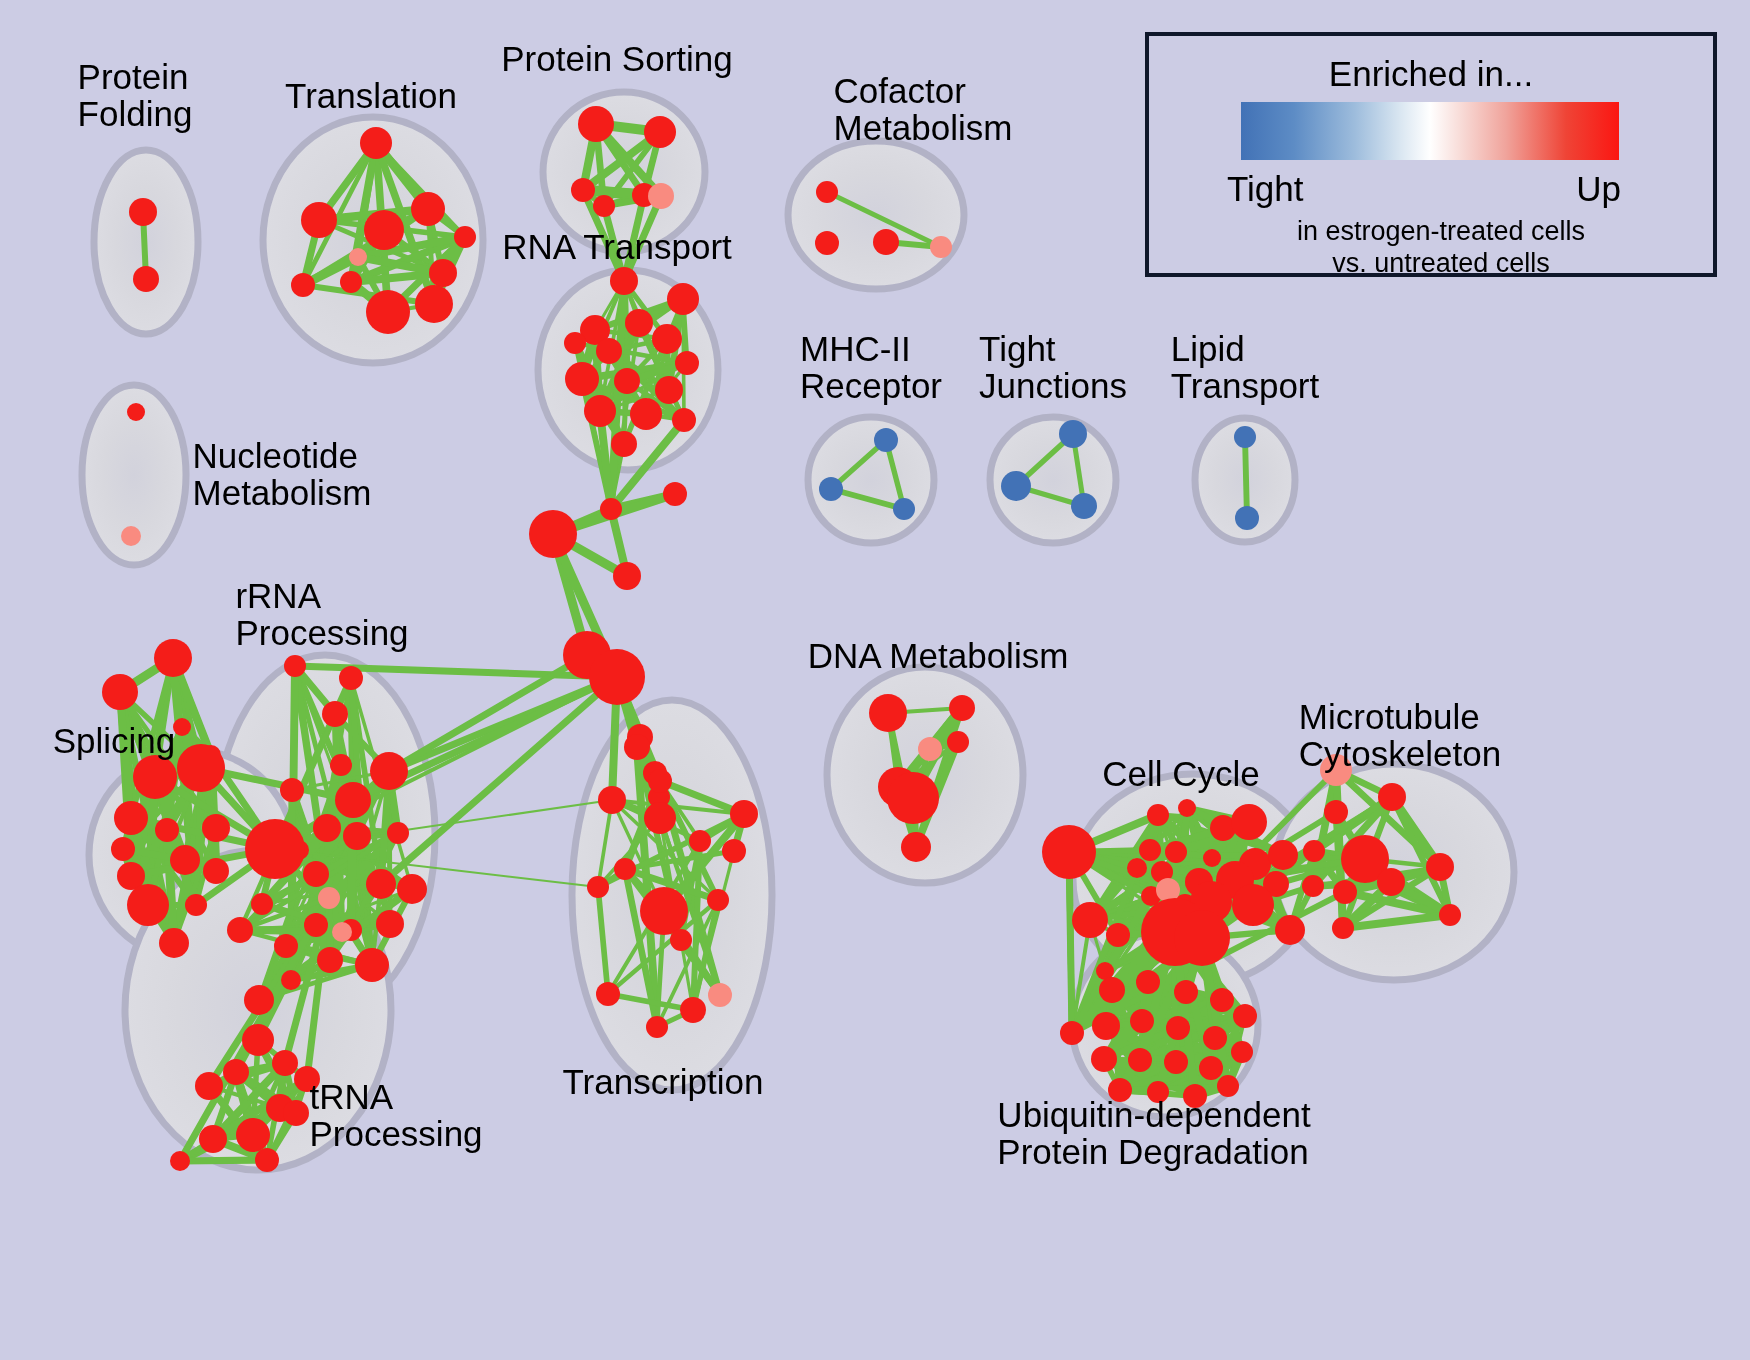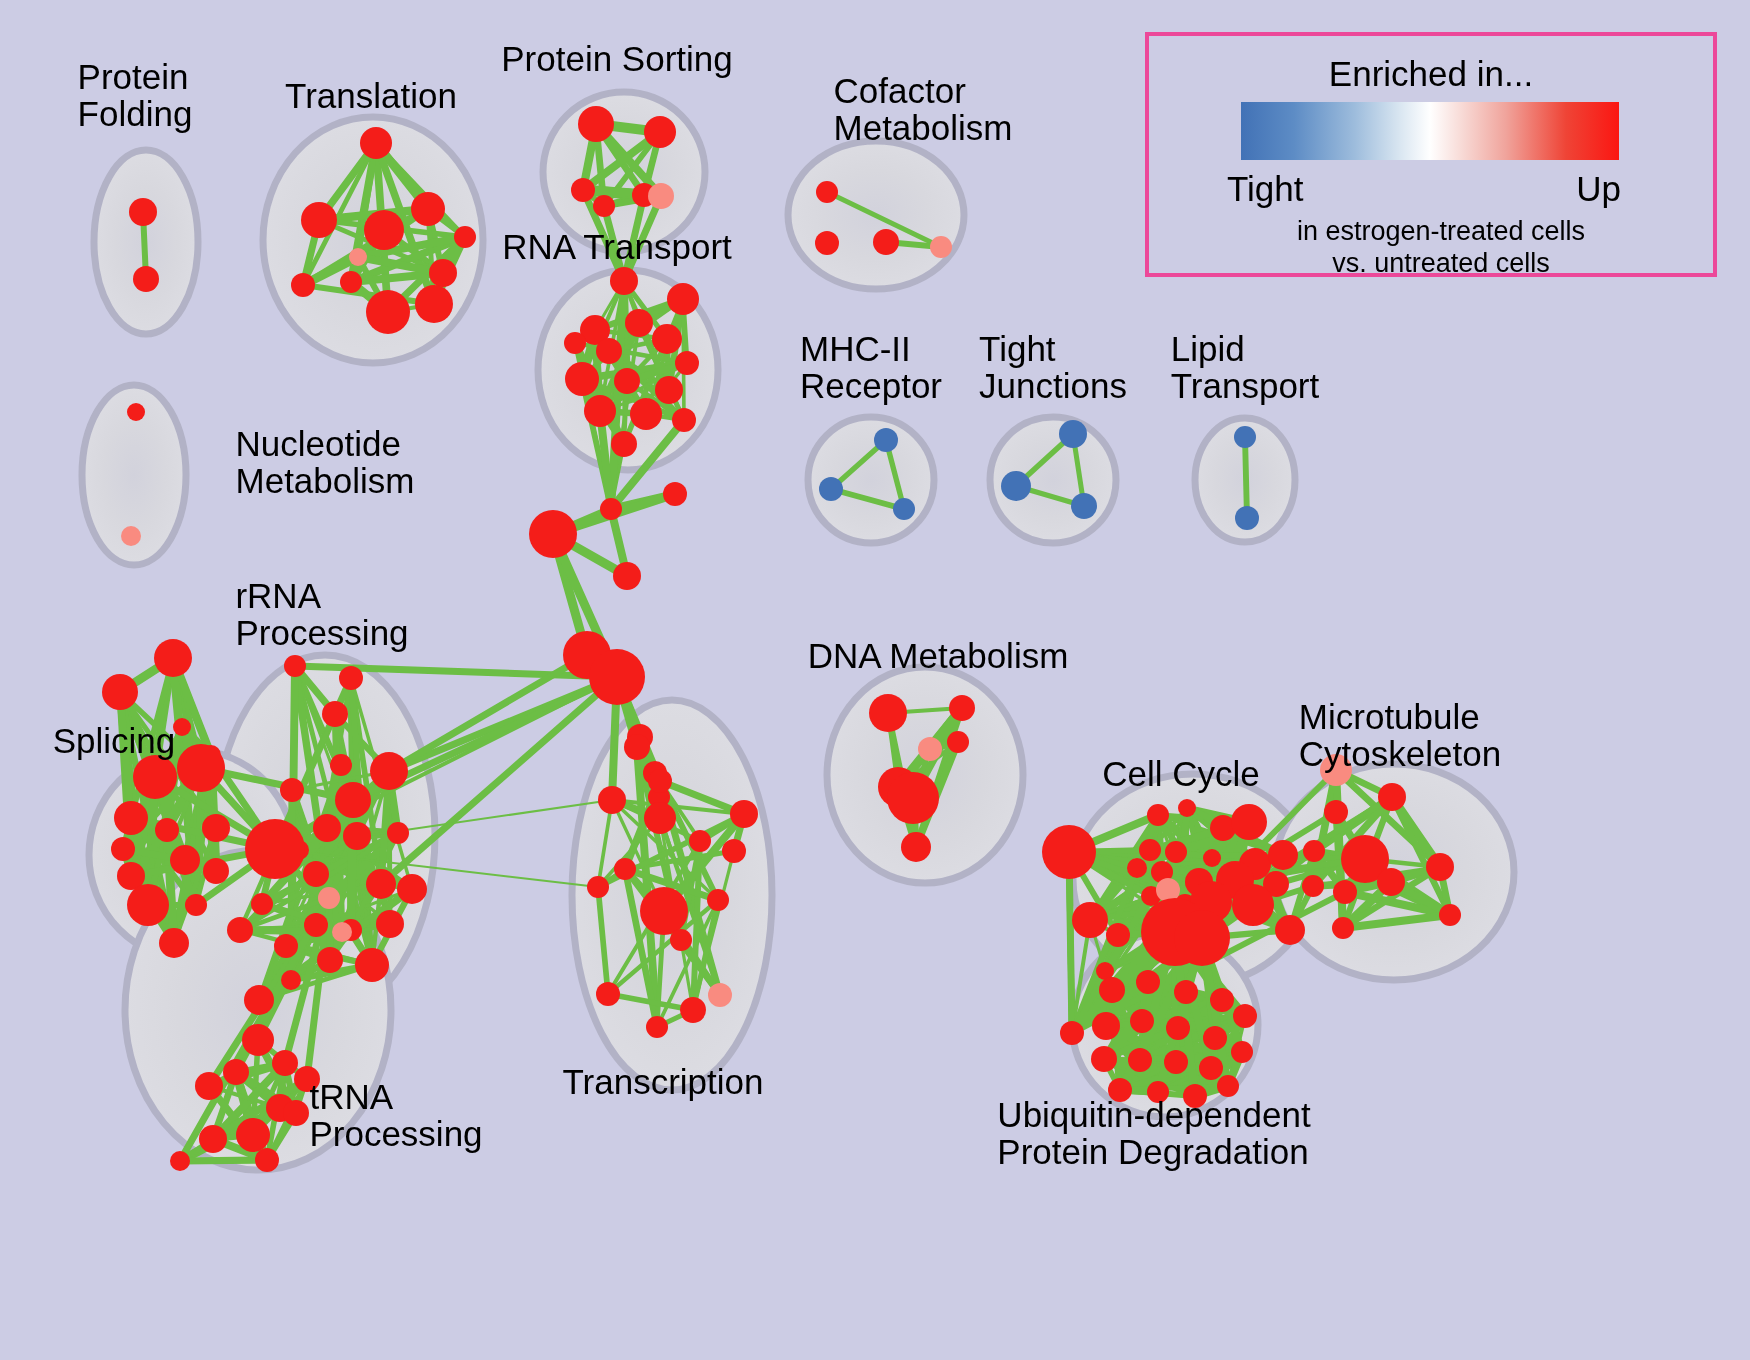--- a/index.html
+++ b/index.html
@@ -19,21 +19,21 @@
     font-family:"Liberation Sans", sans-serif;
     white-space:pre;
     text-align:left;
     transform:translateX(-50%);
   }
   #legend{
     position:absolute;
     left:1145px;top:32px;
     width:572px;height:245px;
     background:#ccccE4;
-    border:4px solid #ec4899;
+    border:4px solid #0f172a;
     box-sizing:border-box;
   }
   #legend .lg-title{
     position:absolute;top:18px;left:0;width:100%;
     text-align:center;font-size:35px;color:#000;
   }
   #legend .lg-bar{
     position:absolute;left:92px;top:66px;width:378px;height:58px;
     background:linear-gradient(to right,#4272b6 0%,#5d8cc5 14%,#9dbcdc 30%,#d9e6f1 42%,#ffffff 50%,#f8dcd8 58%,#f0a49c 70%,#ef4436 86%,#fb1612 100%);
   }
@@ -1042,21 +1042,21 @@
   </svg>
 
   <div id="labels">
       <div class="cl-label" style="left: 135px; top: 58px;">Protein
 Folding</div>
       <div class="cl-label" style="left: 371px; top: 40px; margin-top: 37px;">Translation</div>
       <div class="cl-label" style="left: 617px; top: 40px;">Protein Sorting</div>
       <div class="cl-label" style="left: 617px; top: 228px;">RNA Transport</div>
       <div class="cl-label" style="left: 877px; top: 72px; margin-left: 46px;">Cofactor
 Metabolism</div>
-      <div class="cl-label" style="left: 282px; top: 425px; margin-left: 43px;">Nucleotide
+      <div class="cl-label" style="left: 282px; top: 437px;">Nucleotide
 Metabolism</div>
       <div class="cl-label" style="left: 871px; top: 330px;">MHC-II
 Receptor</div>
       <div class="cl-label" style="left: 1053px; top: 330px;">Tight
 Junctions</div>
       <div class="cl-label" style="left: 1245px; top: 330px;">Lipid
 Transport</div>
       <div class="cl-label" style="left: 322px; top: 577px;">rRNA
 Processing</div>
       <div class="cl-label" style="left: 114px; top: 722px;">Splicing</div>

